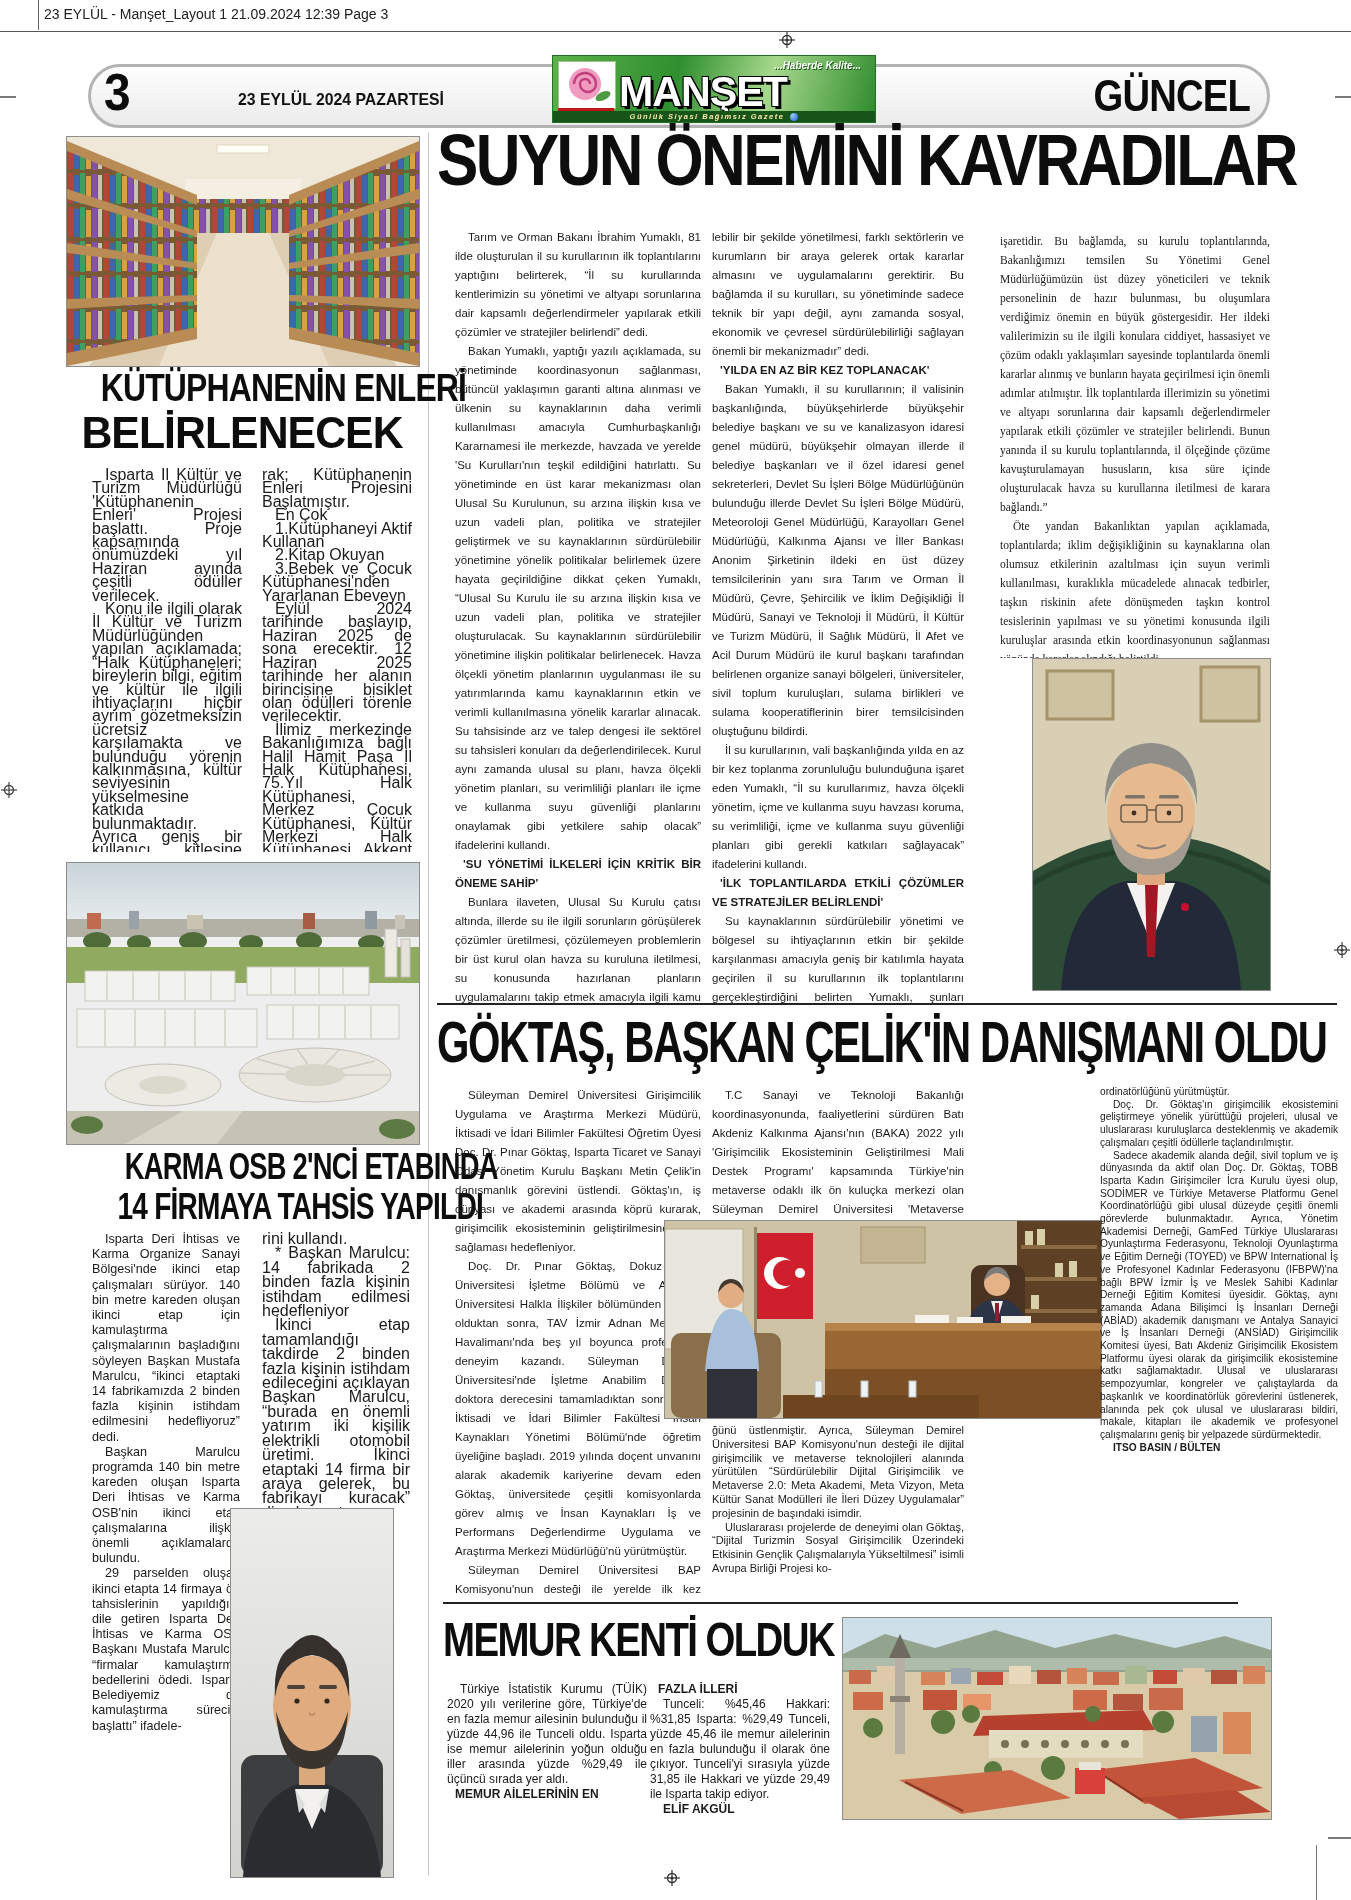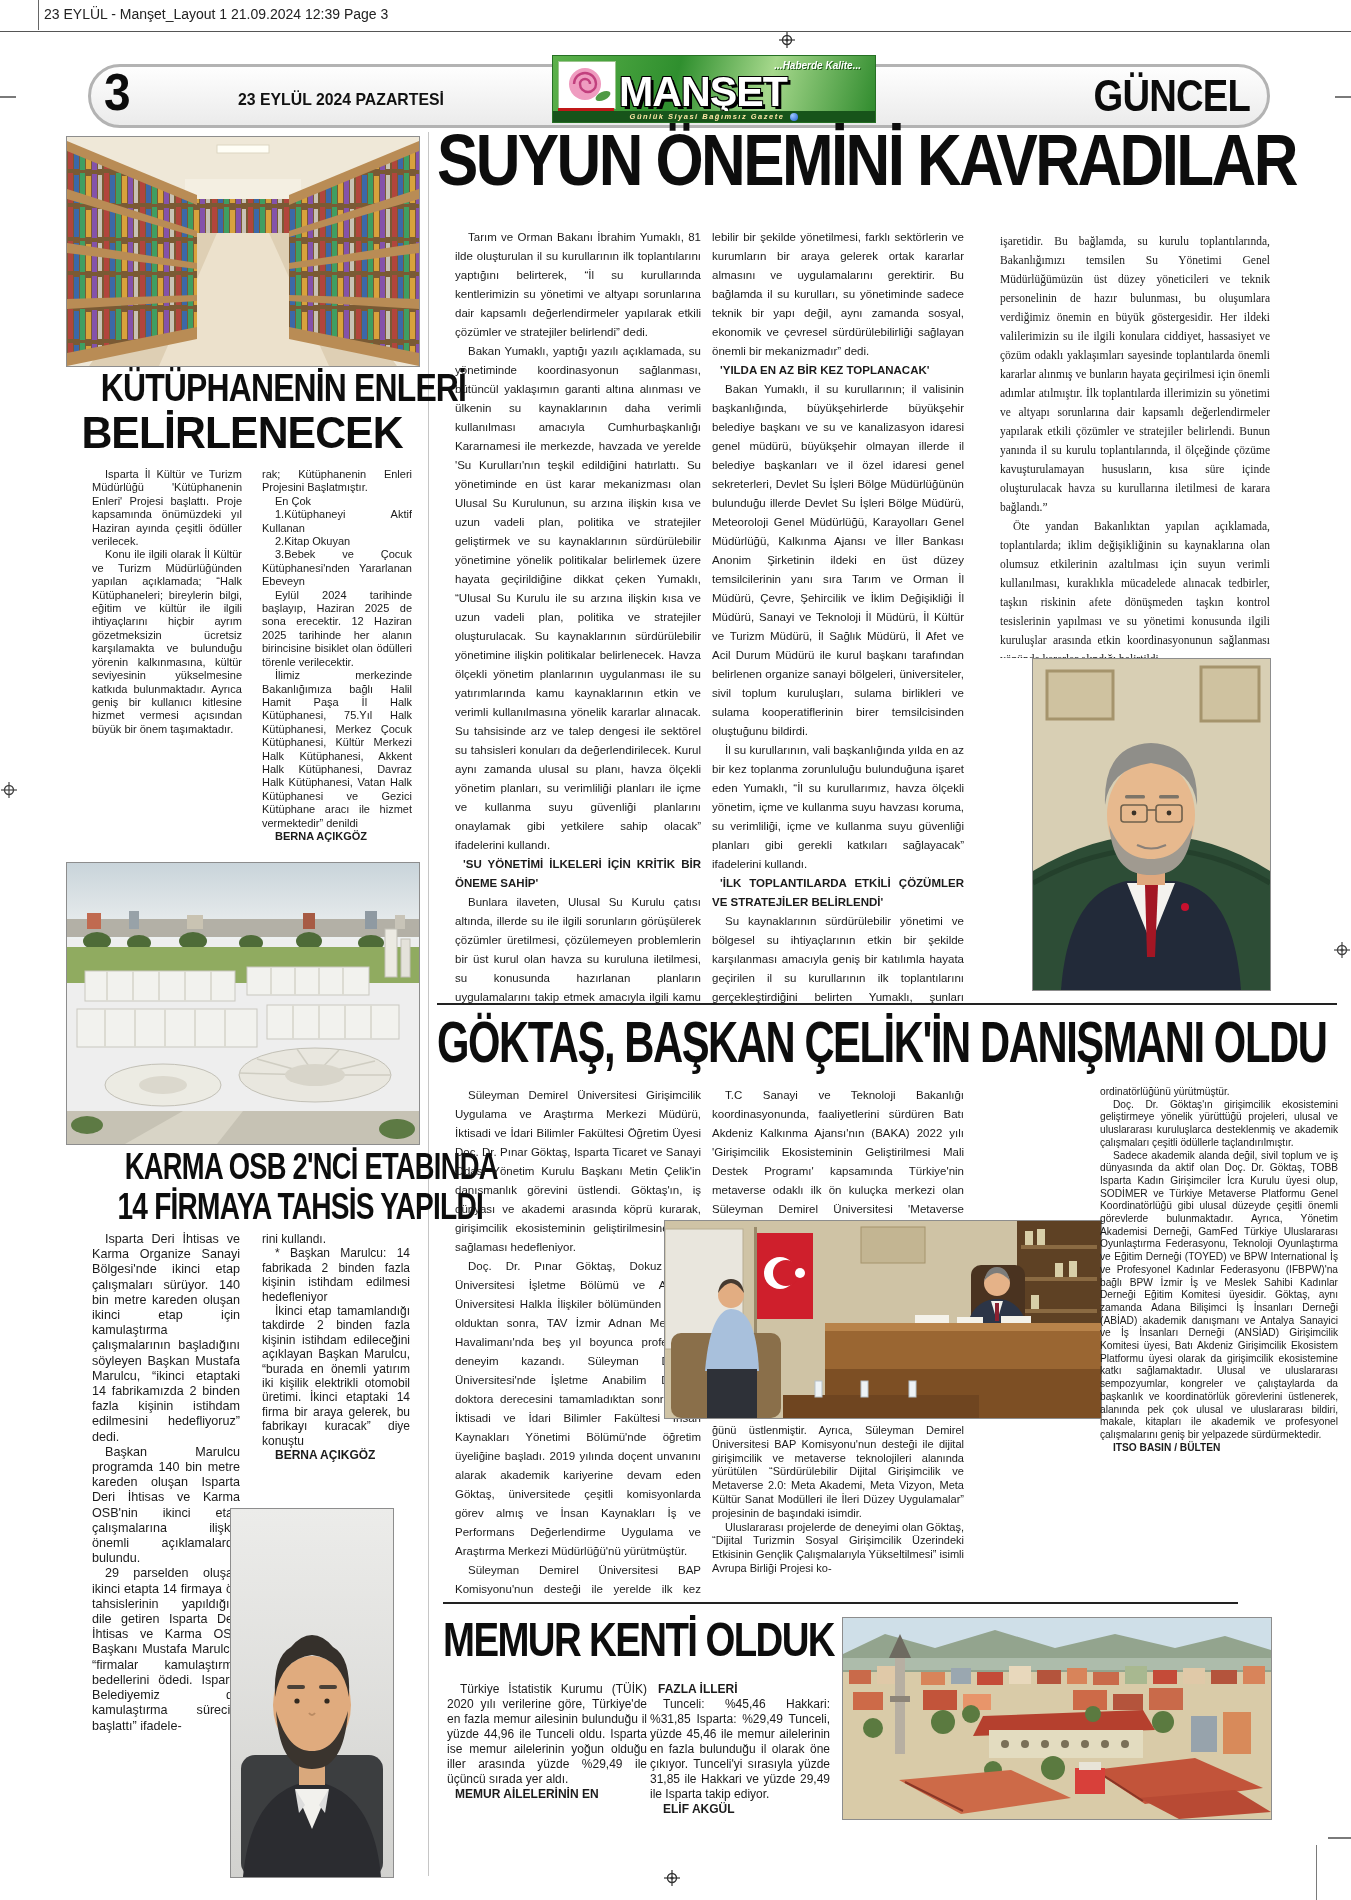--- a/index.html
+++ b/index.html
@@ -43,23 +43,23 @@
   .hlbox.center{text-align:center;}
   .hlbox.center .hl{transform-origin:center top;}
   
   .col{position:absolute;text-align:justify;overflow:hidden;}
   .col p{margin:0;}
   .col p.para{text-indent:13px;}
   .col p.cont{text-indent:0;}
   .col p.subhead{font-weight:bold;text-indent:8px;}
   .col p.byline{font-weight:bold;text-indent:13px;text-align:left;}
   .fz-a{font-size:11.5px;line-height:19px;}
-  .fz-b{font-size:11px;line-height:13.4px;}
+  .fz-b{font-size:16px;line-height:13.4px;}
   .fz-c{font-size:12.6px;line-height:15.2px;}
-  .fz-d{font-size:12px;line-height:14.4px;}
+  .fz-d{font-size:16px;line-height:14.4px;}
   .fz-e{font-size:10.2px;line-height:12.7px;}
   .fz-f{font-size:12px;line-height:15px;}
   .fz-g{font-size:11px;line-height:13.8px;}
   .photo{position:absolute;border:1px solid #8d8d8d;background:#eee;overflow:hidden;}
   .photo svg{display:block;width:100%;height:100%;}
   .rule{position:absolute;background:#222;}
   .vdiv{position:absolute;background:#c6c6c6;}
 </style>
 </head>
 <body>

